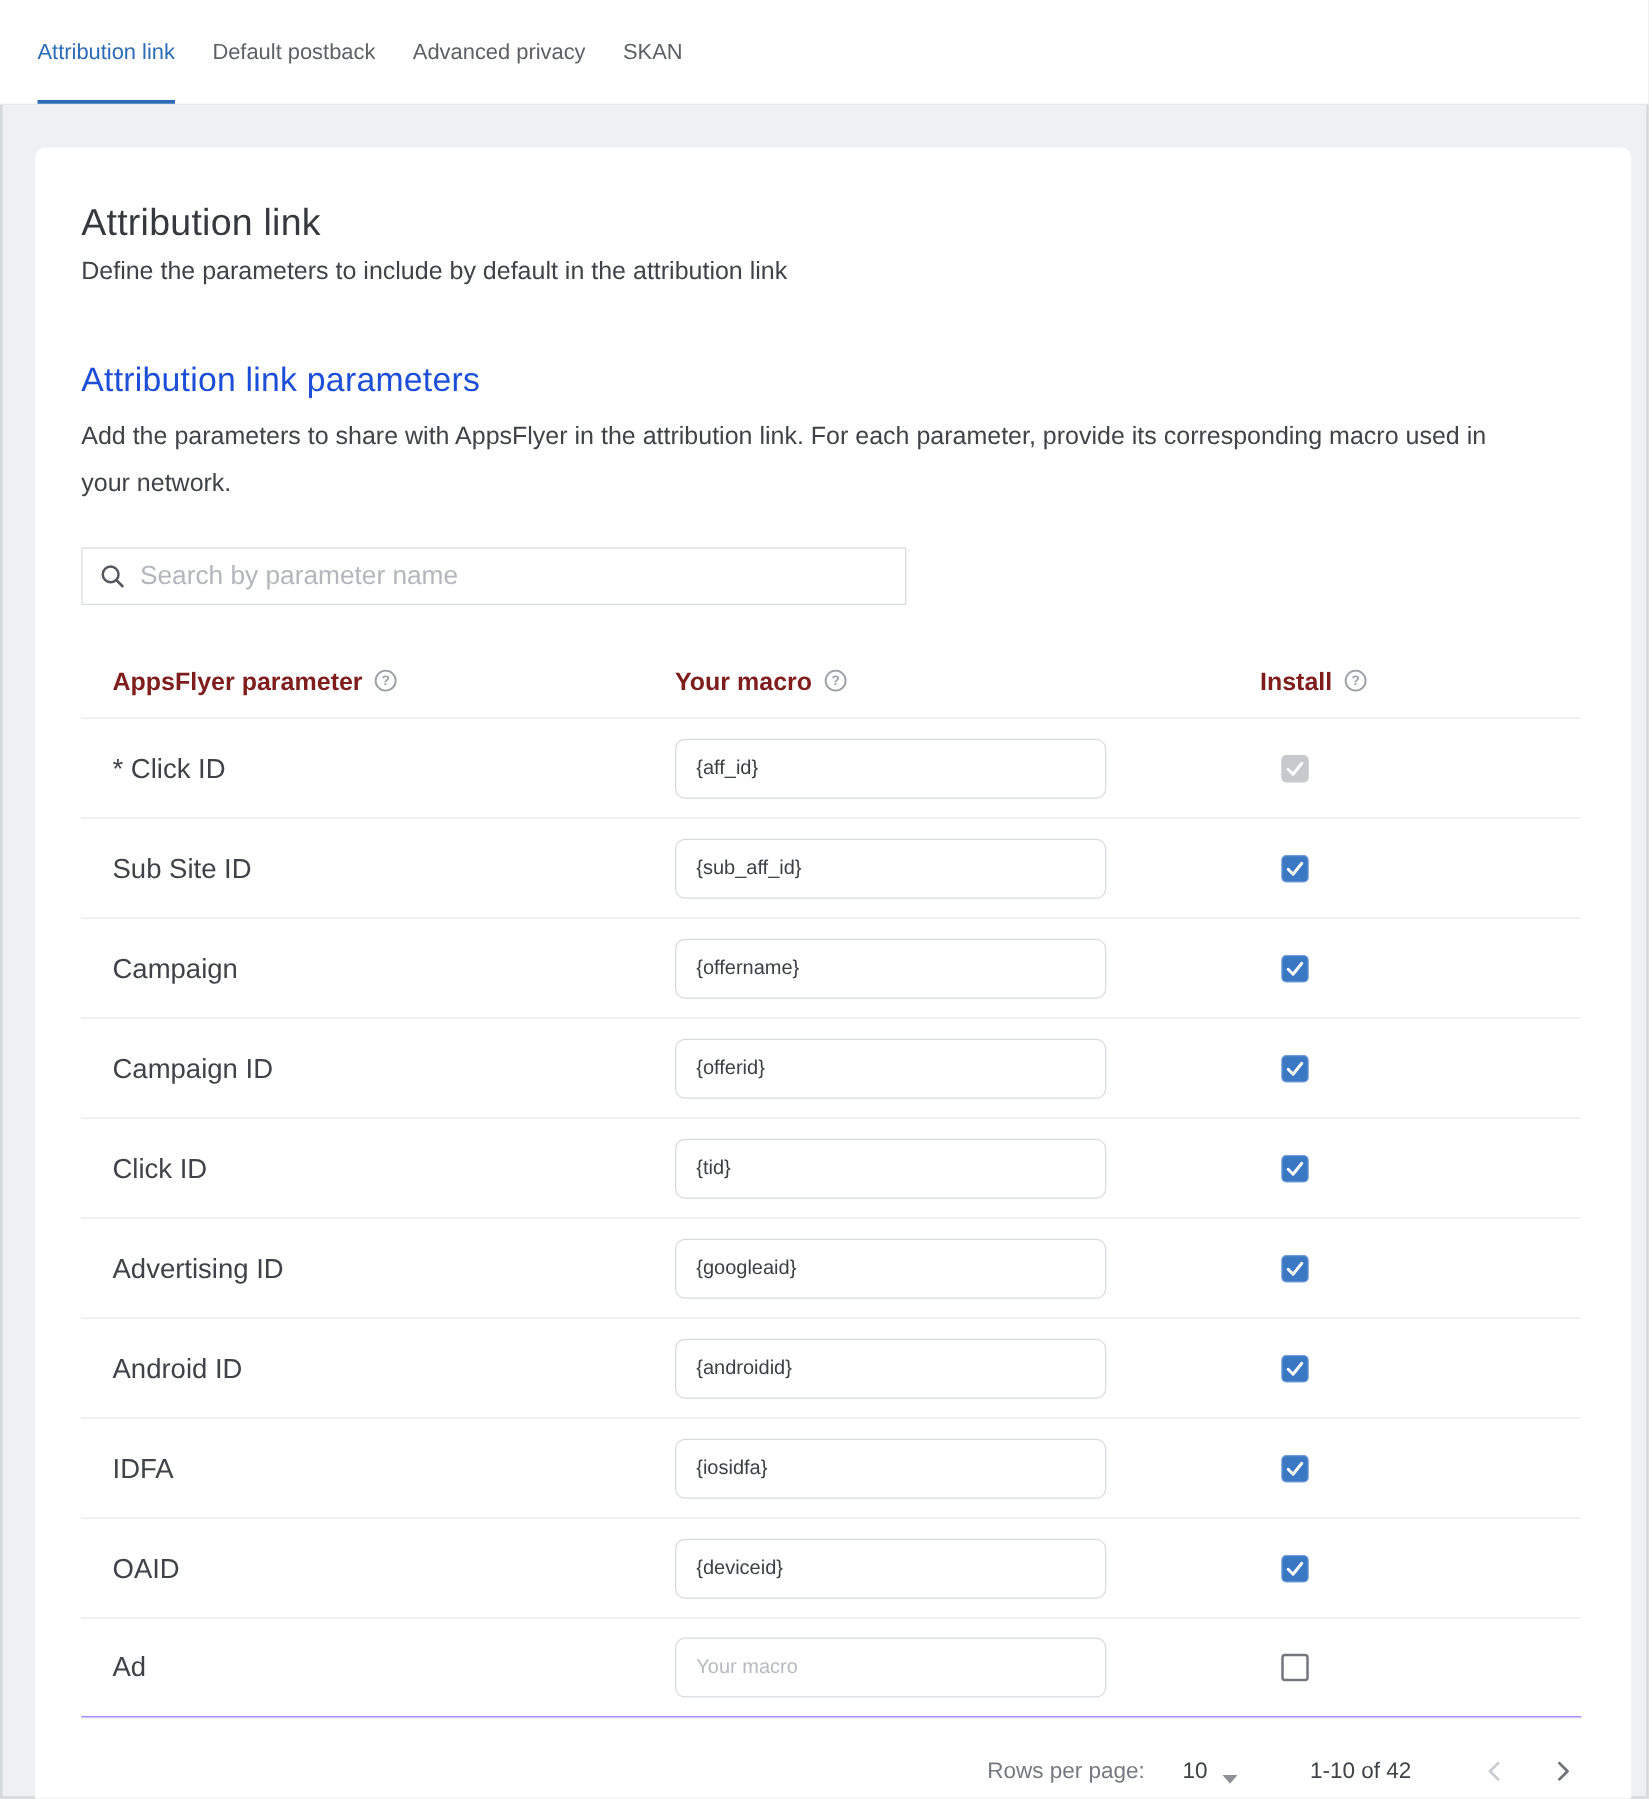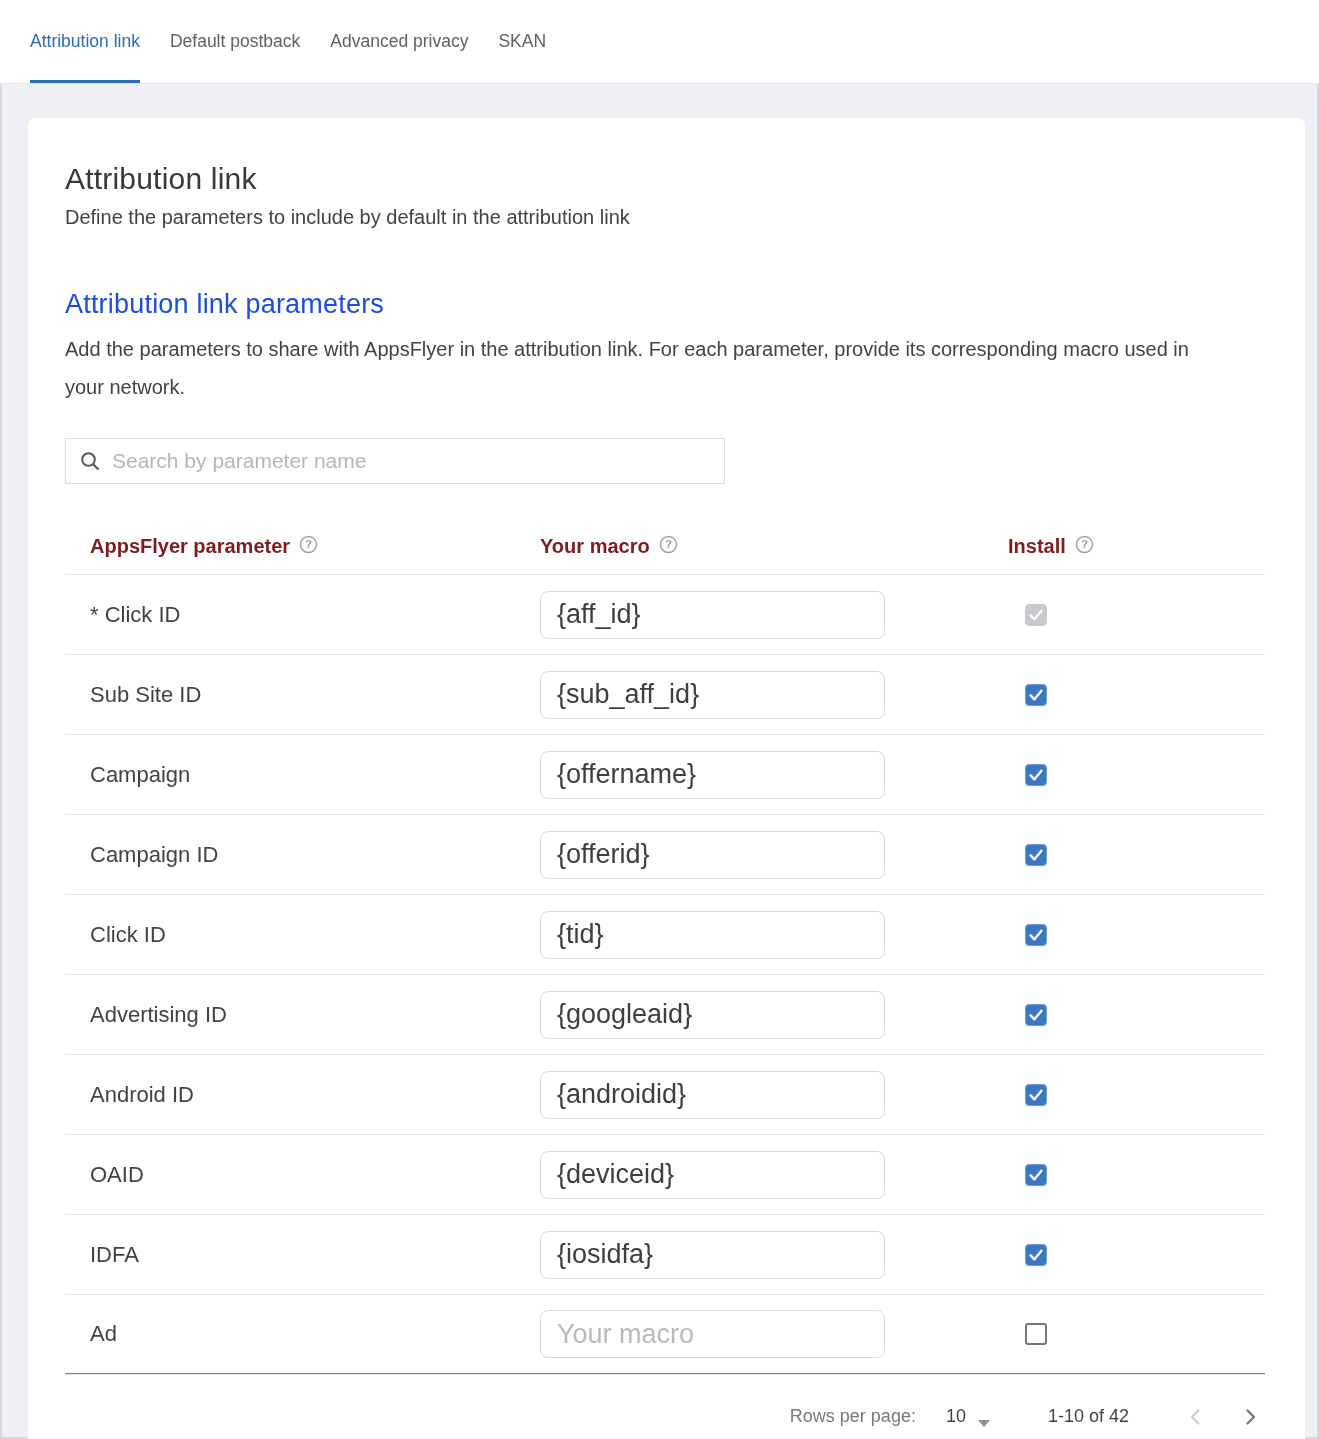--- a/index.html
+++ b/index.html
@@ -120,21 +120,21 @@
     padding-left:25px;
     font-size:22px;
     color:#3f4348;
   }
   .cell.macro input{
     width:345px;height:48px;
     border:1px solid #d8dbde;
     border-radius:8px;
     padding:0 16px;
     font-family:inherit;
-    font-size:27px;
+    font-size:16px;
     color:#3c4043;
     outline:none;
     background:#fff;
   }
   .cell.macro input::placeholder{color:#b7babf;}
   .cell.install{padding-left:65px;}
   .checkbox{
     width:22px;height:22px;
     border-radius:4px;
     display:flex;align-items:center;justify-content:center;
@@ -329,37 +329,37 @@
         <div class="cell install">
           <span class="checkbox checked">
             <svg width="22" height="22" viewBox="0 0 22 22">
               <polyline points="5,11.5 9.3,15.8 17,6.2" fill="none" stroke="#ffffff" stroke-width="2.6" stroke-linecap="round" stroke-linejoin="round"></polyline>
             </svg>
           </span>
         </div>
       </div>
 
       <div class="trow">
+        <div class="cell param">IDFA</div>
+        <div class="cell macro">
+          <input type="text" value="{iosidfa}" style="">
+        </div>
+        <div class="cell install">
+          <span class="checkbox checked">
+            <svg width="22" height="22" viewBox="0 0 22 22">
+              <polyline points="5,11.5 9.3,15.8 17,6.2" fill="none" stroke="#ffffff" stroke-width="2.6" stroke-linecap="round" stroke-linejoin="round"></polyline>
+            </svg>
+          </span>
+        </div>
+      </div>
+
+      <div class="trow">
         <div class="cell param">OAID</div>
         <div class="cell macro">
           <input type="text" value="{deviceid}" style="">
-        </div>
-        <div class="cell install">
-          <span class="checkbox checked">
-            <svg width="22" height="22" viewBox="0 0 22 22">
-              <polyline points="5,11.5 9.3,15.8 17,6.2" fill="none" stroke="#ffffff" stroke-width="2.6" stroke-linecap="round" stroke-linejoin="round"></polyline>
-            </svg>
-          </span>
-        </div>
-      </div>
-
-      <div class="trow">
-        <div class="cell param">IDFA</div>
-        <div class="cell macro">
-          <input type="text" value="{iosidfa}" style="">
         </div>
         <div class="cell install">
           <span class="checkbox checked">
             <svg width="22" height="22" viewBox="0 0 22 22">
               <polyline points="5,11.5 9.3,15.8 17,6.2" fill="none" stroke="#ffffff" stroke-width="2.6" stroke-linecap="round" stroke-linejoin="round"></polyline>
             </svg>
           </span>
         </div>
       </div>
 

